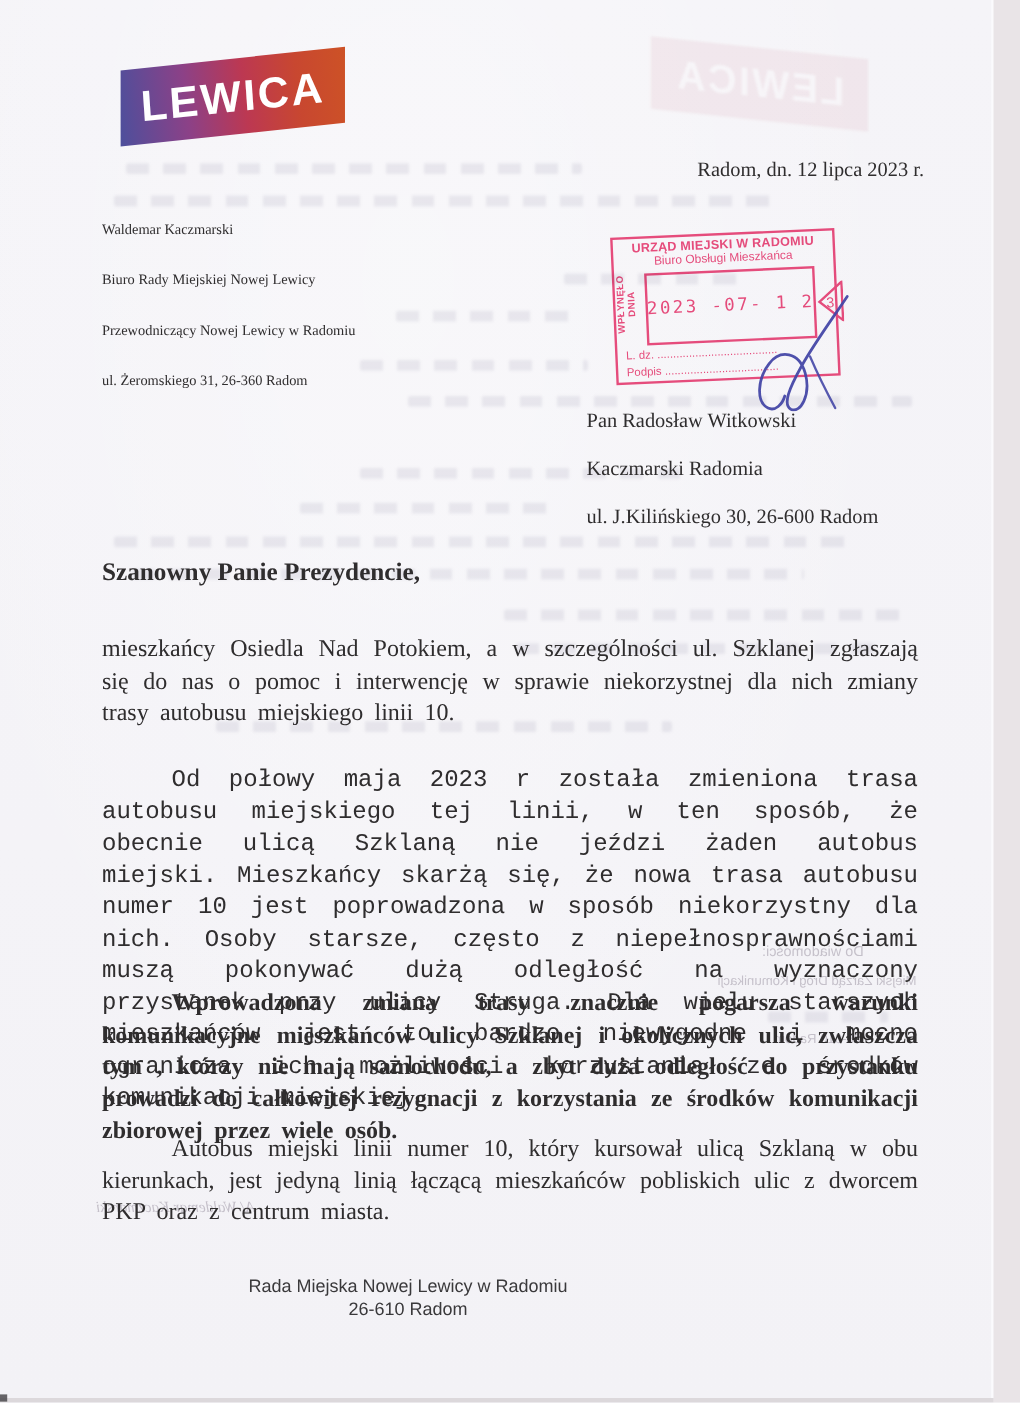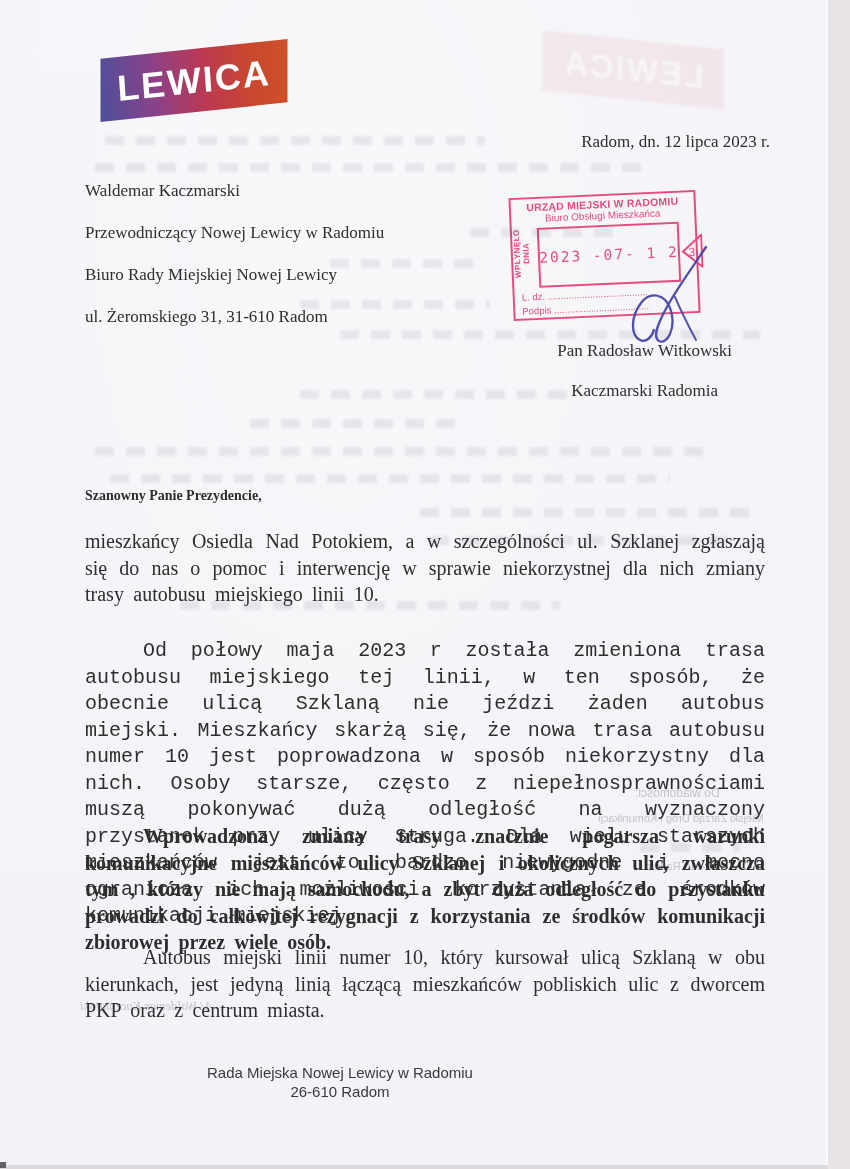--- a/index.html
+++ b/index.html
@@ -39,23 +39,23 @@
     filter:blur(1px);
     display:flex;align-items:center;justify-content:center;
   }
   .logo-bleed span{
     font-family:"Liberation Sans", sans-serif;font-weight:bold;font-size:33px;
     letter-spacing:2px;color:rgba(247,246,250,0.9);
   }
 
   
   .dateline{position:absolute;top:132px;right:80px;font-size:17px;}
-  .sender{position:absolute;left:85px;top:170px;font-size:17px;line-height:42px;}
-  .recipient{position:absolute;right:118px;top:331px;font-size:17px;line-height:40px;text-align:center;}
-  .salutation{position:absolute;left:85px;top:488px;font-size:14px;font-weight:bold;}
+  .sender{position:absolute;left:85px;top:170px;font-size:12px;line-height:42px;}
+  .recipient{position:absolute;right:118px;top:331px;font-size:17px;line-height:40px;text-align:left;}
+  .salutation{position:absolute;left:85px;top:464px;font-size:21px;font-weight:bold;}
   .para{
     position:absolute;left:85px;width:680px;
     font-size:20px;line-height:26.5px;
     text-align:justify;word-spacing:0.22em;
   }
   .p1{top:528px;}
   .p2{top:638px;text-indent:58px;font-family:Liberation Mono, monospace;}
   .p3{top:823px;text-indent:58px;font-weight:bold;}
   .p4{top:944px;text-indent:58px;}
   .footer{
@@ -130,23 +130,23 @@
   </div>
 
   <div class="logo">
     <span>LEWICA</span>
   </div>
 
   <div class="dateline">Radom, dn. 12 lipca 2023 r.</div>
 
   <div class="sender">
     <div>Waldemar Kaczmarski</div>
+    <div>Biuro Rady Miejskiej Nowej Lewicy</div>
     <div>Przewodniczący Nowej Lewicy w Radomiu</div>
-    <div>Biuro Rady Miejskiej Nowej Lewicy</div>
-    <div>ul. Żeromskiego 31, 31-610 Radom</div>
+    <div>ul. Żeromskiego 31, 26-360 Radom</div>
   </div>
 
   <div class="stamp">
     <div class="stamp-office">URZĄD MIEJSKI W RADOMIU</div>
     <div class="stamp-bureau">Biuro Obsługi Mieszkańca</div>
     <div class="stamp-received">
       <div>WPŁYNĘŁO</div>
       <div>DNIA</div>
     </div>
     <div class="stamp-datebox">
@@ -167,20 +167,21 @@
   </div>
 
   <svg class="signature" viewBox="0 0 95 100">
     <path d="M88,4 C76,22 60,44 50,62 C40,80 34,94 41,98 C49,102 58,86 53,68 C48,50 32,48 23,60 C13,73 12,92 22,97 C28,100 34,94 36,87" fill="none" stroke="#4547a6" stroke-width="2.3" stroke-linecap="round" opacity="0.95"></path>
     <path d="M57,54 C63,68 71,84 78,97" fill="none" stroke="#4547a6" stroke-width="2" stroke-linecap="round" opacity="0.9"></path>
   </svg>
 
   <div class="recipient">
     <div>Pan Radosław Witkowski</div>
     <div>Kaczmarski Radomia</div>
+    <div>ul. J.Kilińskiego 30, 26-600 Radom</div>
   </div>
 
   <div class="salutation">Szanowny Panie Prezydencie,</div>
   <div class="para p1">mieszkańcy Osiedla Nad Potokiem, a w szczególności ul. Szklanej zgłaszają się do nas o pomoc i interwencję w sprawie niekorzystnej dla nich zmiany trasy autobusu miejskiego linii 10.</div>
   <div class="para p2">Od połowy maja 2023 r została zmieniona trasa autobusu miejskiego tej linii, w ten sposób, że obecnie ulicą Szklaną nie jeździ żaden autobus miejski. Mieszkańcy skarżą się, że nowa trasa autobusu numer 10 jest poprowadzona w sposób niekorzystny dla nich. Osoby starsze, często z niepełnosprawnościami muszą pokonywać dużą odległość na wyznaczony przystanek przy ulicy Struga. Dla wielu starszych mieszkańców jest to bardzo niewygodne i mocno ogranicza ich możliwości korzystania ze środków komunikacji miejskiej.</div>
   <div class="para p3">Wprowadzona zmiana trasy znacznie pogarsza warunki komunikacyjne mieszkańców ulicy Szklanej i okolicznych ulic, zwłaszcza tym , którzy nie mają samochodu, a zbyt duża odległość do przystanku prowadzi do całkowitej rezygnacji z korzystania ze środków komunikacji zbiorowej przez wiele osób.</div>
   <div class="para p4">Autobus miejski linii numer 10, który kursował ulicą Szklaną w obu kierunkach, jest jedyną linią łączącą mieszkańców pobliskich ulic z dworcem PKP oraz z centrum miasta.</div>
 
   <div class="footer">
     <div>Rada Miejska Nowej Lewicy w Radomiu</div>

